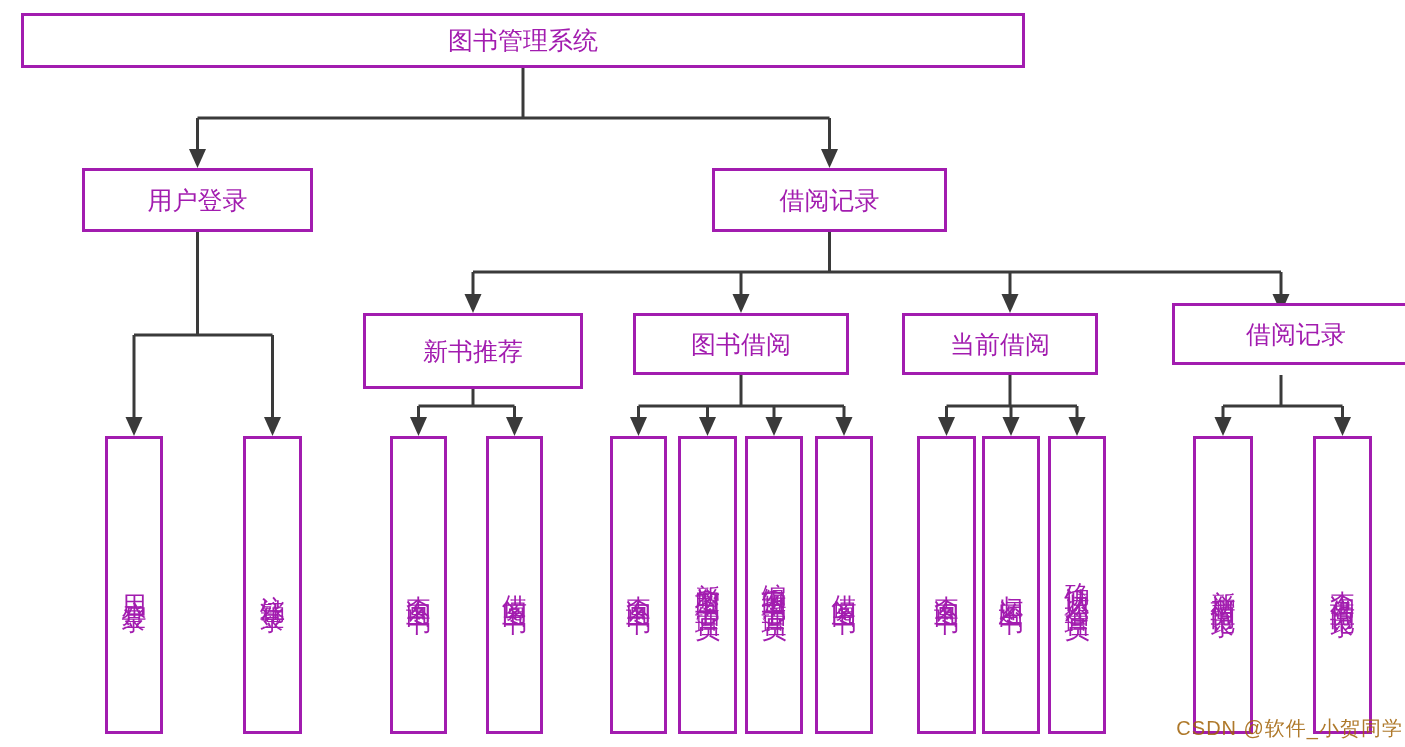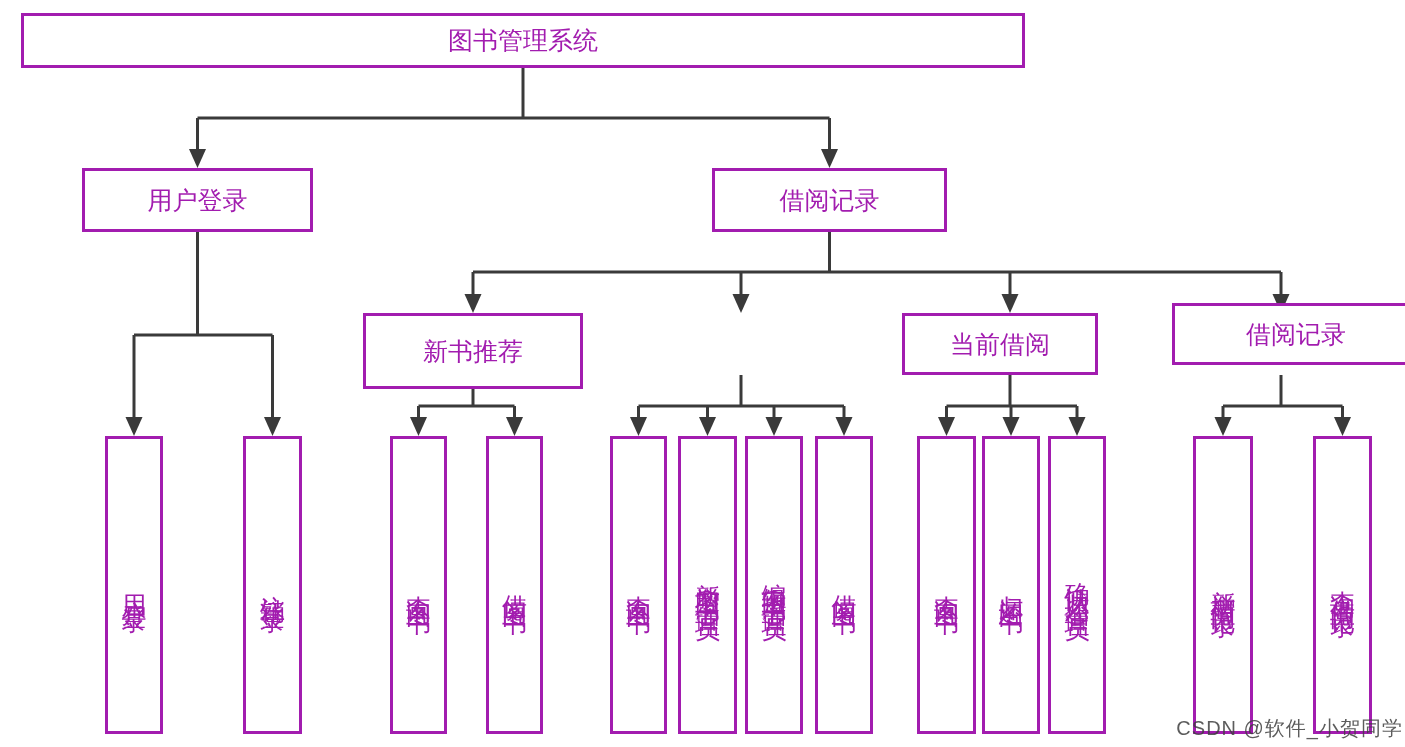--- a/index.html
+++ b/index.html
@@ -13,21 +13,21 @@
     border:3px solid #a21caf;background:#ffffff;
     display:flex;align-items:center;justify-content:center;
     color:#a21caf;font-size:25px;line-height:1;white-space:nowrap;
   }
   .leaf{
     writing-mode:vertical-rl;text-orientation:mixed;
     letter-spacing:5px;font-size:25px;white-space:normal;
   }
   .watermark{
     position:absolute;right:2px;bottom:5px;
-    font-size:20px;color:#404040;letter-spacing:1px;opacity:.85;
+    font-size:20px;color:#a16207;letter-spacing:1px;opacity:.85;
     font-family:"Liberation Sans","DejaVu Sans",sans-serif;
   }
 </style>
 </head>
 <body>
 
 <div class="stage">
 
   <svg class="connectors" width="1405" height="747" viewBox="0 0 1405 747" xmlns="http://www.w3.org/2000/svg">
     <g stroke="#3a3a3a" stroke-width="3" fill="none">
@@ -94,20 +94,21 @@
       <polygon points="1334,417 1351,417 1342.5,436"></polygon>
     </g>
   </svg>
 
   <div class="box" style="left:21px;top:13px;width:1004px;height:55px">图书管理系统</div>
 
   <div class="box" style="left:82px;top:168px;width:231px;height:64px">用户登录</div>
   <div class="box" style="left:712px;top:168px;width:235px;height:64px">借阅记录</div>
 
   <div class="box" style="left:363px;top:313px;width:220px;height:76px">新书推荐</div>
+  <div class="box" style="left:633px;top:313px;width:216px;height:62px">图书借阅</div>
   <div class="box" style="left:902px;top:313px;width:196px;height:62px">当前借阅</div>
   <div class="box" style="left:1172px;top:303px;width:248px;height:62px">借阅记录</div>
 
   <div class="box leaf" style="left:105px;top:436px;width:58px;height:298px">用户登录</div>
   <div class="box leaf" style="left:243px;top:436px;width:59px;height:298px">注销登录</div>
 
   <div class="box leaf" style="left:390px;top:436px;width:57px;height:298px">查询图书</div>
   <div class="box leaf" style="left:486px;top:436px;width:57px;height:298px">借阅图书</div>
 
   <div class="box leaf" style="left:610px;top:436px;width:57px;height:298px">查询图书</div>

